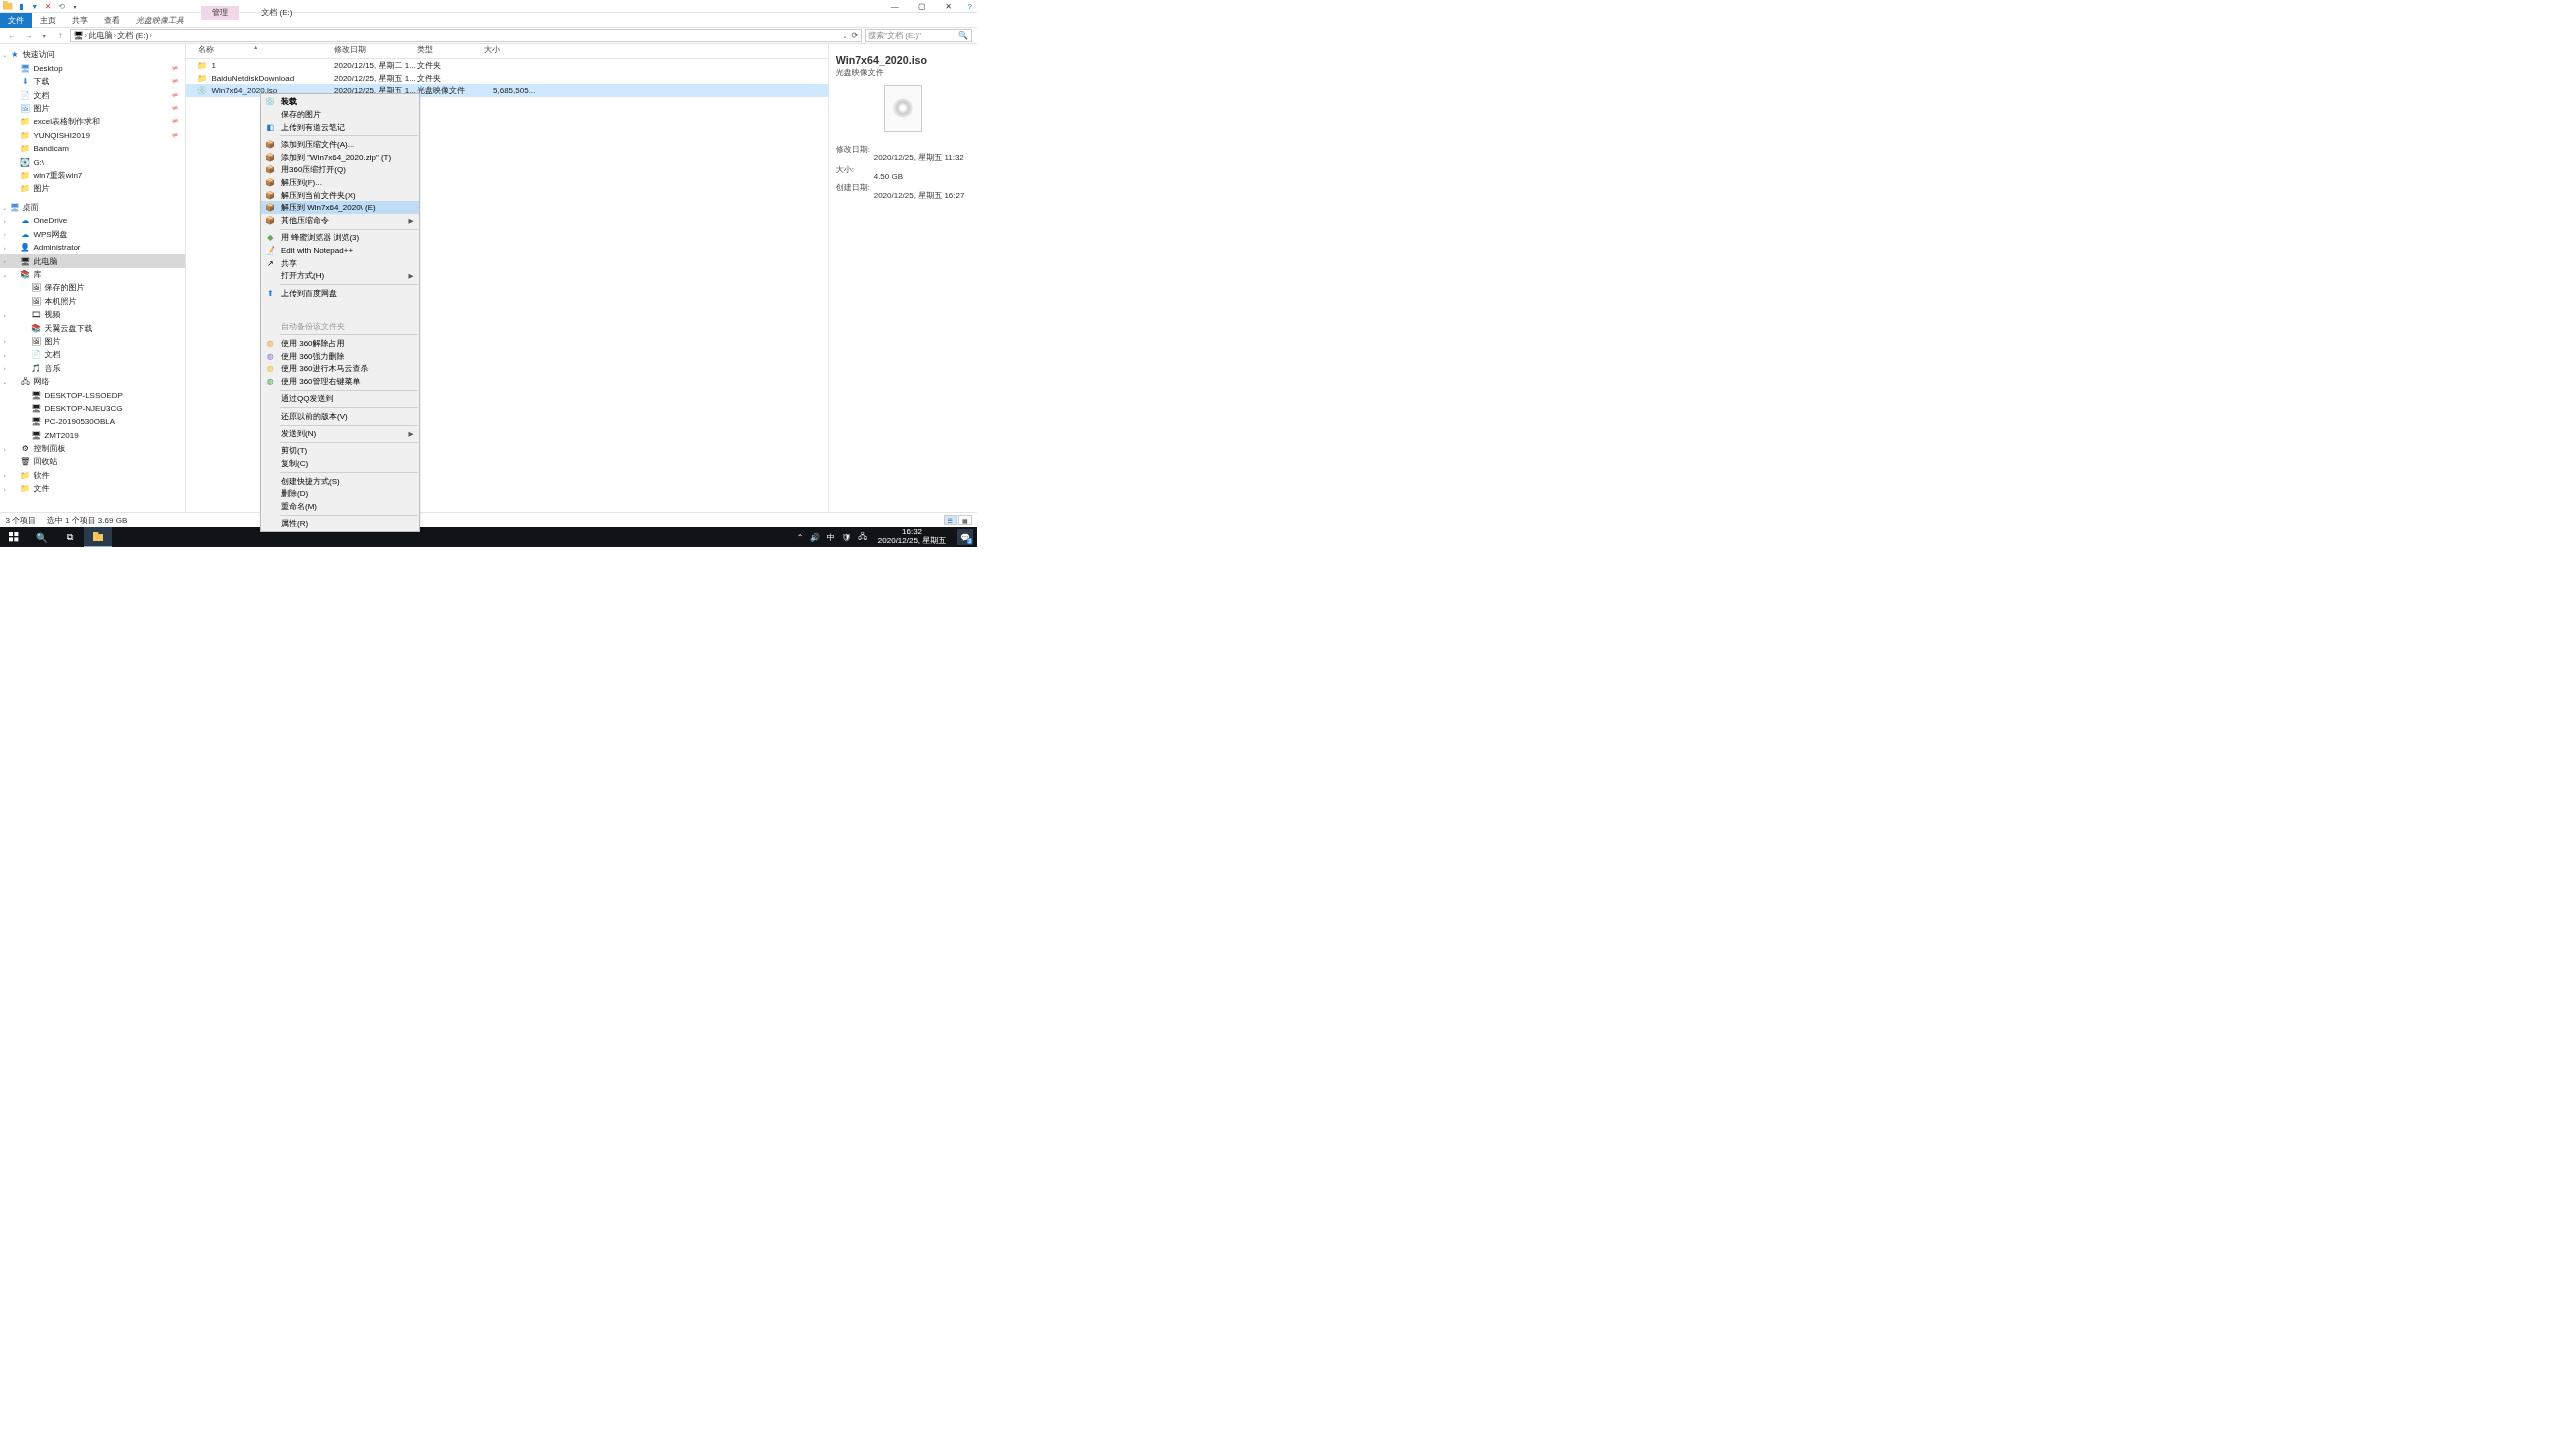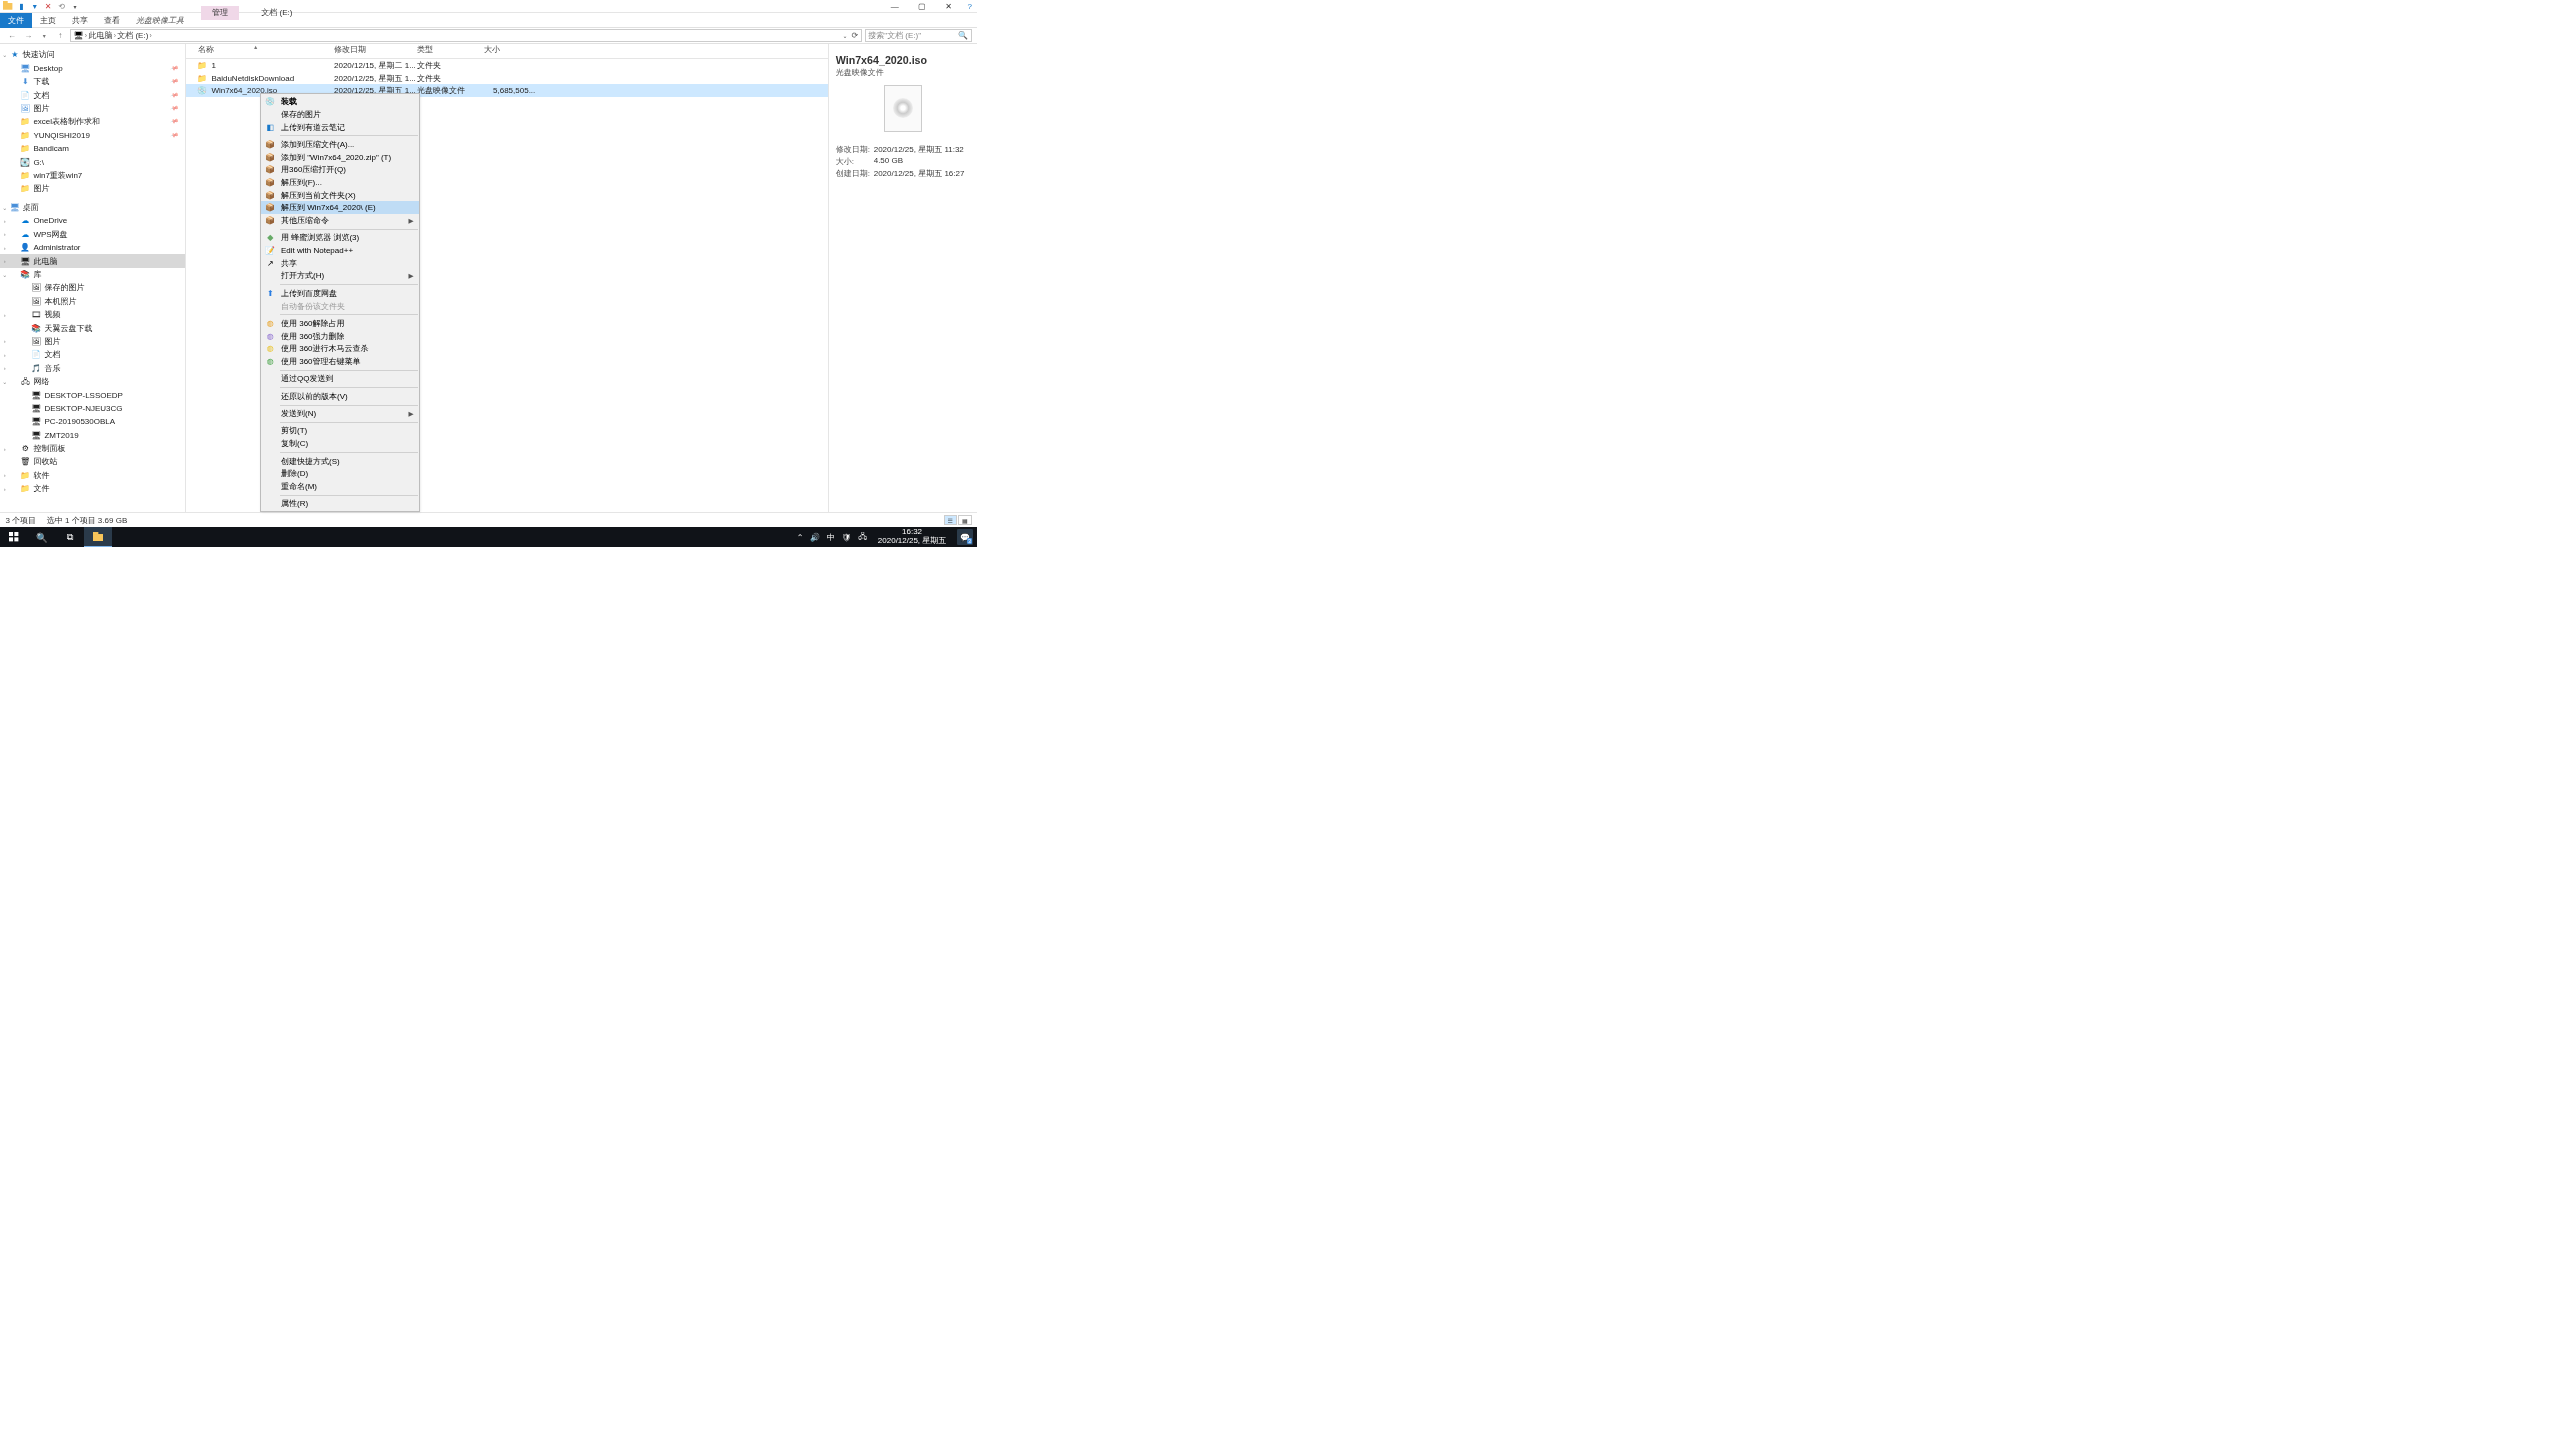--- a/index.html
+++ b/index.html
@@ -59,34 +59,34 @@
 .col-size { text-align: right; padding-right: 2.7px; }
 
 
 .details { width: 149px; border-left: 0.7px solid #e5e5e5; padding: 9.4px 6.7px; color: #333; }
 .details h1 { font-size: 10.7px; font-weight: 600; margin-bottom: 1.3px; }
 .details .sub { color: #555; margin-bottom: 6.7px; }
 .details .thumb { width: 38px; height: 47px; border: 0.7px solid #ccc; margin: 0 auto 12px; display: flex; align-items: center; justify-content: center; background: #fafafa; }
 .details .disc { width: 20px; height: 20px; border-radius: 50%; background: radial-gradient(circle,#fff 15%,#ccc 40%,#eee 70%); }
 .details .prop { display: flex; margin-bottom: 1.3px; }
 .details .pk { width: 38px; color: #555; }
-.details .pv { flex: 1; }
+.details .pv { flex: 1; margin-top: 8px; }
 
 
 .statusbar { position: absolute; bottom: 20px; left: 0; right: 0; height: 14.8px; border-top: 0.7px solid #e5e5e5; display: flex; align-items: center; padding: 0 5.4px; color: #333; gap: 10.7px; }
 .statusbar .views { margin-left: auto; display: flex; gap: 1.3px; }
 .view-btn { width: 13.4px; height: 10.7px; border: 0.7px solid #ccc; display: flex; align-items: center; justify-content: center; font-size: 6px; }
 .view-btn.active { background: #cde8ff; }
 
 
 .ctx { position: absolute; left: 260px; top: 93px; width: 160px; background: #f0f0f0; border: 0.7px solid #bcbcbc; box-shadow: 1.3px 1.3px 2.7px rgba(0,0,0,.15); padding: 1.3px 0; z-index: 50; }
 .ctx-item { height: 12.7px; display: flex; align-items: center; padding: 0 12px 0 20px; color: #000; position: relative; }
 .ctx-item.bold { font-weight: 600; }
 .ctx-item.hover { background: #bfdcf5; }
-.ctx-item.disabled { color: #9a9a9a; }
+.ctx-item.disabled { color: #9a9a9a; margin-top: 20px; }
 .ctx-item .ci { position: absolute; left: 4px; width: 10.7px; text-align: center; }
 .ctx-item .arrow { position: absolute; right: 5.4px; font-size: 6.7px; color: #555; }
 .ctx-sep { height: 0.7px; background: #d0d0d0; margin: 2px 1.3px 2px 19px; }
 
 
 .taskbar { position: absolute; bottom: 0; left: 0; right: 0; height: 20px; background: #101318; display: flex; align-items: center; color: #fff; }
 .tb-btn { width: 28px; height: 20px; display: flex; align-items: center; justify-content: center; font-size: 9.4px; }
 .tb-btn.active { background: #2a3a4a; border-bottom: 1.3px solid #7db3e8; }
 .tb-tray { margin-left: auto; display: flex; align-items: center; gap: 6.7px; padding-right: 4px; font-size: 7.4px; }
 .tb-clock { text-align: center; line-height: 1.1; font-size: 7.4px; padding: 0 4px; }

